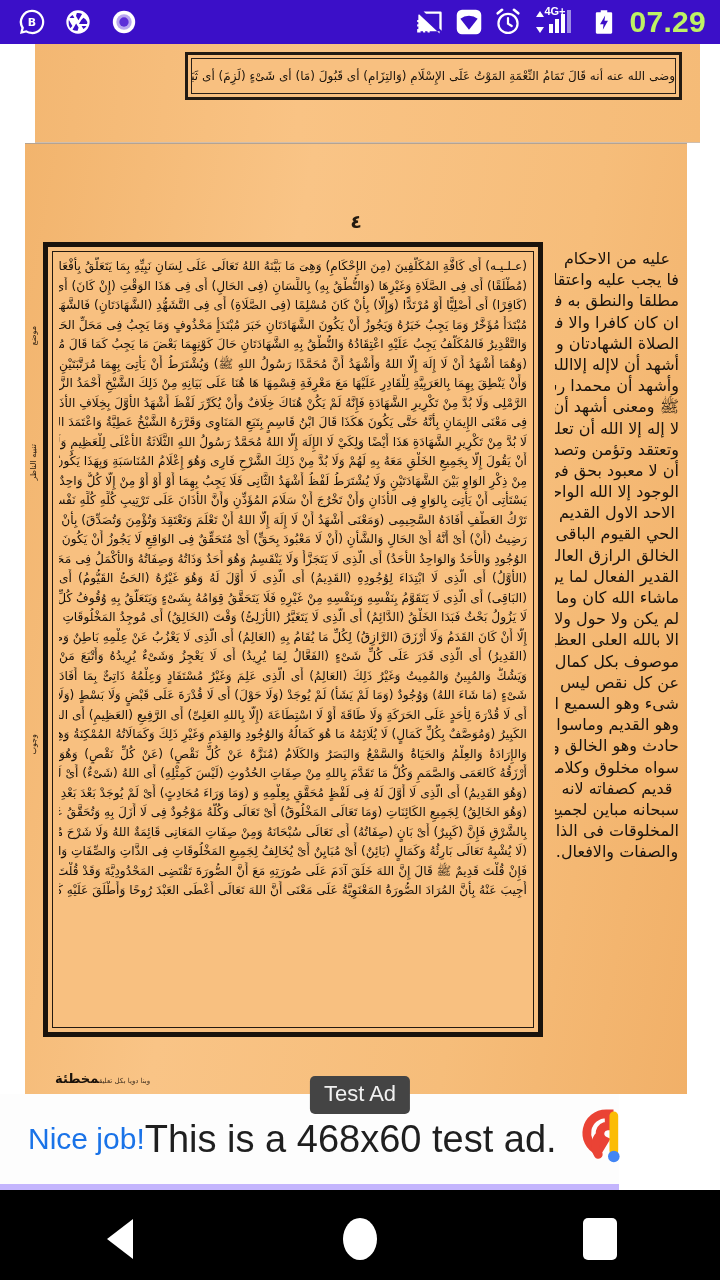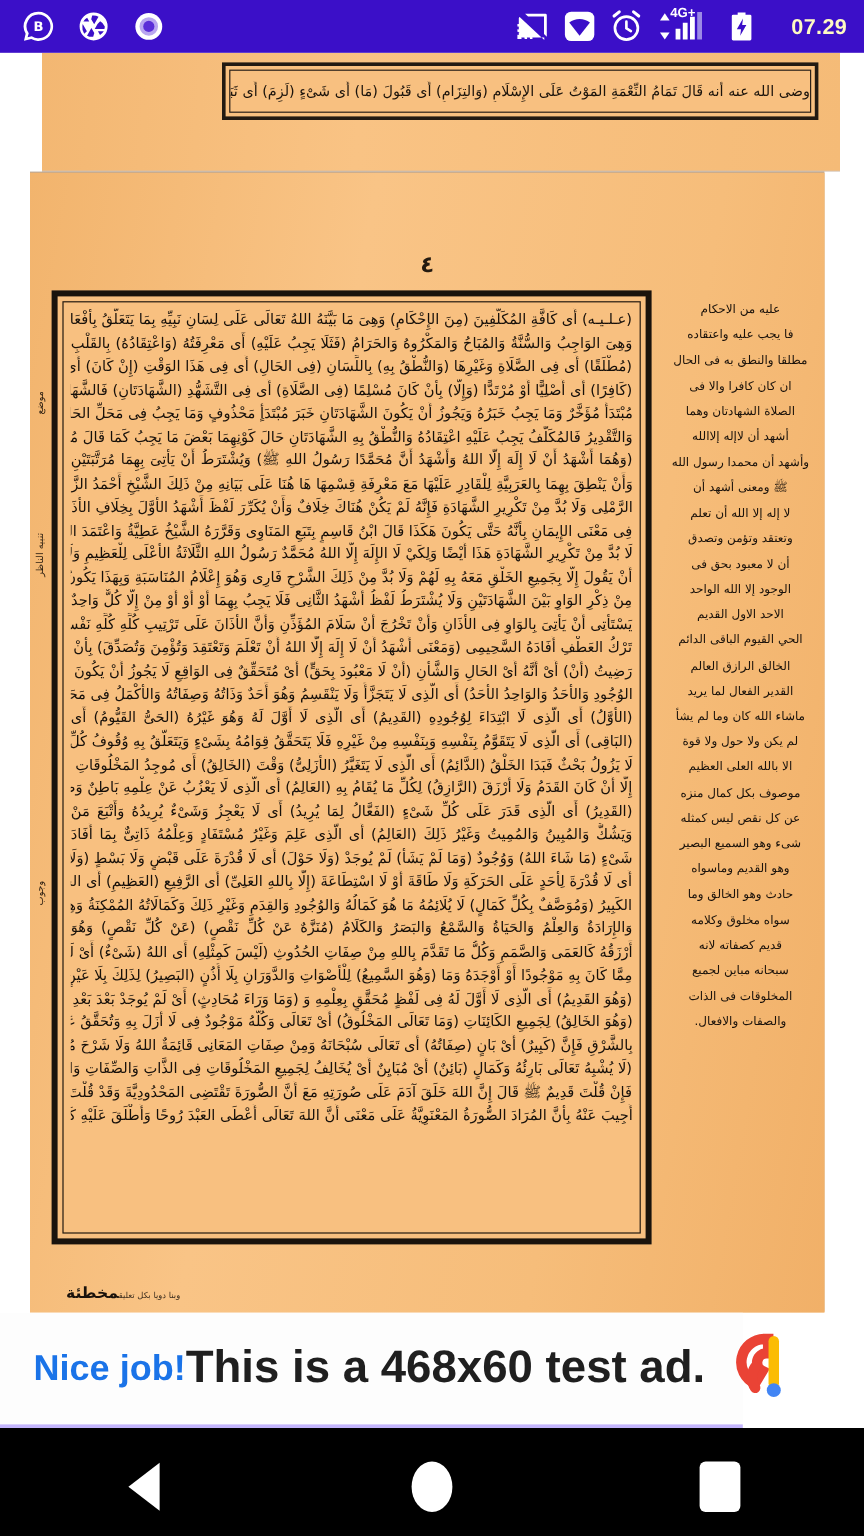--- a/index.html
+++ b/index.html
@@ -17,22 +17,22 @@
     background:#3B0FC8;
     display:flex; align-items:center; justify-content:space-between;
     padding:0 14px 0 18px;
     z-index:50;
   }
   .sb-left{ display:flex; align-items:center; gap:18px; }
   .sb-right{ display:flex; align-items:center; gap:11px; }
   .sb-icon{ width:28px; height:28px; display:block; }
   .sb-icon svg{ width:100%; height:100%; display:block; }
   #status-clock{
-    color:#fef9c3; font-size:18px; font-weight:bold; letter-spacing:.3px;
-    font-family:"Liberation Sans", sans-serif; margin-left:16px;
+    color:#bef264; font-size:30px; font-weight:bold; letter-spacing:.3px;
+    font-family:"Liberation Sans", sans-serif; margin-left:0;
   }
   .netbadge{ position:relative; display:flex; align-items:flex-end; }
   .net4g{
     position:absolute; top:-3px; left:11px;
     color:#fff; font-size:11px; font-weight:bold; white-space:nowrap;
     font-family:"Liberation Sans", sans-serif;
   }
 
   
   #page-viewer{
@@ -90,21 +90,21 @@
     letter-spacing:-.2px; text-align:justify; text-align-last:justify;
     color:#17100a;
   }
 
   
   #hashiyah-right{
     position:absolute; top:104px; left:530px; width:124px; height:790px;
     overflow:hidden;
   }
   #hashiyah-right .ar-line{
-    font-size:10px; line-height:21.2px; height:21.2px;
+    font-size:16px; line-height:21.2px; height:21.2px;
     text-align:center; color:#1a120b;
   }
 
   
   .side-gloss{
     position:absolute; left:4px;
     writing-mode:vertical-rl; transform:rotate(180deg);
     font-family:"DejaVu Sans", sans-serif; font-size:8px;
     color:#2a1d10; direction:rtl; white-space:nowrap;
   }
@@ -126,22 +126,22 @@
     background:#ffffff; z-index:40;
   }
   #test-ad-badge{
     position:absolute; top:-18px; left:50%; transform:translateX(-50%);
     background:#444444; color:#f1f1f1;
     font-size:22px; line-height:1; padding:7px 14px 9px;
     border-radius:5px; white-space:nowrap; z-index:45;
   }
   #ad-banner{
     position:absolute; top:0; left:0; width:619px; height:96px;
-    background:#fdfdfd; border-bottom:3px solid #c4b5fd;
-    display:flex; align-items:center;font-weight:bold;
+    background:#fdfdfd; border-bottom:6px solid #c4b5fd;
+    display:flex; align-items:center;
   }
   #ad-headline{
     color:#1a73e8; font-size:30px; margin-left:28px; white-space:nowrap;
   }
   #ad-body{
     flex:1; text-align:center; color:#1f1f1f; font-size:38px; white-space:nowrap;
     padding-right:20px;
   }
   #admob-logo{ width:62px; height:62px; margin-right:30px; flex:0 0 auto; }
   #admob-logo svg{ width:100%; height:100%; display:block; }
@@ -257,21 +257,20 @@
     </div>
 
     <div id="current-page">
 
       <div id="page-folio">٤</div>
 
       <div id="text-frame">
         <div id="text-frame-inner">
           <div id="matn-body">
               <div class="ar-line">(عـلـيـه) أَى كَافَّةِ المُكَلَّفِينَ (مِنَ الإِحْكَامِ) وَهِىَ مَا بَيَّنَهُ اللهُ تَعَالَى عَلَى لِسَانِ نَبِيِّهِ بِمَا يَتَعَلَّقُ بِأَفْعَالِ المُكَلَّفِينَ</div>
-              <div class="ar-line">وَهِىَ الوَاجِبُ وَالسُّنَّةُ وَالمُبَاحُ وَالمَكْرُوهُ وَالحَرَامُ (فَثَلَا يَجِبُ عَلَيْهِ) أَى مَعْرِفَتُهُ (وَاعْتِقَادُهُ) بِالقَلْبِ</div>
               <div class="ar-line">(مُطْلَقًا) أَى فِى الصَّلَاةِ وَغَيْرِهَا (وَالنُّطْقُ بِهِ) بِاللِّسَانِ (فِى الحَالِ) أَى فِى هَذَا الوَقْتِ (إِنْ كَانَ) أَى النَّاطِقُ</div>
               <div class="ar-line">(كَافِرًا) أَى أَصْلِيًّا أَوْ مُرْتَدًّا (وَإِلَّا) بِأَنْ كَانَ مُسْلِمًا (فِى الصَّلَاةِ) أَى فِى التَّشَهُّدِ (الشَّهَادَتَانِ) فَالشَّهَادَتَانِ</div>
               <div class="ar-line">مُبْتَدَأٌ مُؤَخَّرٌ وَمَا يَجِبُ خَبَرُهُ وَيَجُوزُ أَنْ يَكُونَ الشَّهَادَتَانِ خَبَرَ مُبْتَدَأٍ مَحْذُوفٍ وَمَا يَجِبُ فِى مَحَلِّ الحَالِ</div>
               <div class="ar-line">وَالتَّقْدِيرُ فَالمُكَلَّفُ يَجِبُ عَلَيْهِ اعْتِقَادُهُ وَالنُّطْقُ بِهِ الشَّهَادَتَانِ حَالَ كَوْنِهِمَا بَعْضَ مَا يَجِبُ كَمَا قَالَ مُحَمَّدٌ الحُصْنِى</div>
               <div class="ar-line">(وَهُمَا أَشْهَدُ أَنْ لَا إِلَهَ إِلَّا اللهُ وَأَشْهَدُ أَنَّ مُحَمَّدًا رَسُولُ اللهِ ﷺ) وَيُشْتَرَطُ أَنْ يَأْتِىَ بِهِمَا مُرَتَّبَتَيْنِ</div>
               <div class="ar-line">وَأَنْ يَنْطِقَ بِهِمَا بِالعَرَبِيَّةِ لِلْقَادِرِ عَلَيْهَا مَعَ مَعْرِفَةِ قِسْمِهَا هَا هُنَا عَلَى بَيَانِهِ مِنْ ذَلِكَ الشَّيْخِ أَحْمَدُ الزَّاهِدُ أَنَّ رَجُلَيْنِ</div>
               <div class="ar-line">الرَّمْلِى وَلَا بُدَّ مِنْ تَكْرِيرِ الشَّهَادَةِ فَإِنَّهُ لَمْ يَكُنْ هُنَاكَ خِلَافٌ وَأَنْ يُكَرِّرَ لَفْظَ أَشْهَدُ الأَوَّلَ بِخِلَافِ الأَذَانِ لَا بُدَّ</div>
               <div class="ar-line">فِى مَعْنَى الإِيمَانِ بِأَنَّهُ حَتَّى يَكُونَ هَكَذَا قَالَ ابْنُ قَاسِمٍ بِتَبَعِ المَنَاوِى وَقَرَّرَهُ الشَّيْخُ عَطِيَّةُ وَاعْتَمَدَ الشَّبْرَامَلِّسِى</div>
               <div class="ar-line">لَا بُدَّ مِنْ تَكْرِيرِ الشَّهَادَةِ هَذَا أَيْضًا وَلِكَيْ لَا الإِلَهَ إِلَّا اللهُ مُحَمَّدٌ رَسُولُ اللهِ الثَّلَاثَةُ الأَعْلَى لِلْعَظِيمِ وَلَايَةٌ فِى اليَسْرَى</div>
               <div class="ar-line">أَنْ يَقُولَ إِلَّا بِجَمِيعِ الخَلْقِ مَعَهُ بِهِ لَهُمْ وَلَا بُدَّ مِنْ ذَلِكَ الشَّرْحِ فَارِى وَهُوَ إِعْلَامُ المُنَاسَبَةِ وَبِهَذَا يَكُونُ الدِّينُ الخَفِيُّ</div>
@@ -284,21 +283,20 @@
               <div class="ar-line">(البَاقِى) أَى الَّذِى لَا يَتَقَوَّمُ بِنَفْسِهِ وَبِنَفْسِهِ مِنْ غَيْرِهِ فَلَا يَتَحَقَّقُ قِوَامُهُ بِشَىْءٍ وَيَتَعَلَّقُ بِهِ وُقُوفُ كُلِّ شَىْءٍ</div>
               <div class="ar-line">لَا يَزُولُ بَحْثٌ فَبَدَا الخَلْقُ (الدَّائِمُ) أَى الَّذِى لَا يَتَغَيَّرُ (الأَزَلِىُّ) وَقْتَ (الخَالِقُ) أَى مُوجِدُ المَخْلُوقَاتِ الَّتِى هِىَ</div>
               <div class="ar-line">إِلَّا أَنْ كَانَ القَدَمُ وَلَا أَرْزَقَ (الرَّازِقُ) لِكُلِّ مَا يُقَامُ بِهِ (العَالِمُ) أَى الَّذِى لَا يَعْزُبُ عَنْ عِلْمِهِ بَاطِنٌ وَظَاهِرٌ (القَدِيرُ) وَالقَادِرُ</div>
               <div class="ar-line">(القَدِيرُ) أَى الَّذِى قَدَرَ عَلَى كُلِّ شَىْءٍ (الفَعَّالُ لِمَا يُرِيدُ) أَى لَا يَعْجِزُ وَشَىْءٌ يُرِيدُهُ وَأَتْبَعَ مَنْ</div>
               <div class="ar-line">وَيَشُكُّ وَالمُبِينُ وَالمُمِيتُ وَغَيْرُ ذَلِكَ (العَالِمُ) أَى الَّذِى عَلِمَ وَغَيْرُ مُسْتَفَادٍ وَعِلْمُهُ ذَاتِىٌّ بِمَا أَفَادَ</div>
               <div class="ar-line">شَىْءٍ (مَا شَاءَ اللهُ) وَوُجُودٌ (وَمَا لَمْ يَشَأْ) لَمْ يُوجَدْ (وَلَا حَوْلَ) أَى لَا قُدْرَةَ عَلَى قَبْضٍ وَلَا بَسْطٍ (وَلَا قُوَّةَ)</div>
               <div class="ar-line">أَى لَا قُدْرَةَ لِأَحَدٍ عَلَى الحَرَكَةِ وَلَا طَاقَةَ أَوْ لَا اسْتِطَاعَةَ (إِلَّا بِاللهِ العَلِىِّ) أَى الرَّفِيعِ (العَظِيمِ) أَى الجَلِيلِ</div>
               <div class="ar-line">الكَبِيرُ (وَمُوَصَّفٌ بِكُلِّ كَمَالٍ) لَا يُلَائِمُهُ مَا هُوَ كَمَالُهُ وَالوُجُودِ وَالقِدَمِ وَغَيْرِ ذَلِكَ وَكَمَالَاتُهُ المُمْكِنَةُ وَهِىَ القُدْرَةُ</div>
               <div class="ar-line">وَالإِرَادَةُ وَالعِلْمُ وَالحَيَاةُ وَالسَّمْعُ وَالبَصَرُ وَالكَلَامُ (مُنَزَّهٌ عَنْ كُلِّ نَقْصٍ) (عَنْ كُلِّ نَقْصٍ) وَهُوَ</div>
               <div class="ar-line">أَرْزَقُهُ كَالعَمَى وَالصَّمَمِ وَكُلُّ مَا تَقَدَّمَ بِاللهِ مِنْ صِفَاتِ الحُدُوثِ (لَيْسَ كَمِثْلِهِ) أَى اللهُ (شَىْءٌ) أَىْ لَيْسَ</div>
-              <div class="ar-line">مِمَّا كَانَ بِهِ مَوْجُودًا أَوْ أَوْجَدَهُ وَمَا (وَهُوَ السَّمِيعُ) لِلْأَصْوَاتِ وَالدَّوَرَانِ بِلَا أُذُنٍ (البَصِيرُ) لِذَلِكَ بِلَا عَيْنٍ</div>
               <div class="ar-line">(وَهُوَ القَدِيمُ) أَى الَّذِى لَا أَوَّلَ لَهُ فِى لَفْظٍ مُحَقَّقٍ بِعِلْمِهِ وَ (وَمَا وَرَاءَ مُحَادِثٍ) أَىْ لَمْ يُوجَدْ بَعْدَ بَعْدِ عَدَمٍ</div>
               <div class="ar-line">(وَهُوَ الخَالِقُ) لِجَمِيعِ الكَائِنَاتِ (وَمَا تَعَالَى المَخْلُوقُ) أَىْ تَعَالَى وَكُلُّهُ مَوْجُودٌ فِى لَا أَزَلَ بِهِ وَتُحَقَّقُ عَلَمٌ</div>
               <div class="ar-line">بِالشَّرْقِ فَإِنَّ (كَبِيرٌ) أَىْ بَانٍ (صِفَاتُهُ) أَى تَعَالَى سُبْحَانَهُ وَمِنْ صِفَاتِ المَعَانِى قَائِمَةٌ اللهُ وَلَا شَرْحَ مُحَقَّقًا</div>
               <div class="ar-line">(لَا يُشْبِهُ تَعَالَى بَارِئُهُ وَكَمَالٍ (بَائِنٌ) أَىْ مُبَايِنٌ أَىْ يُخَالِفُ لِجَمِيعِ المَخْلُوقَاتِ فِى الذَّاتِ وَالصِّفَاتِ وَالأَفْعَالِ) ه</div>
               <div class="ar-line">فَإِنْ قُلْتَ قَدِيمٌ ﷺ قَالَ إِنَّ اللهَ خَلَقَ آدَمَ عَلَى صُورَتِهِ مَعَ أَنَّ الصُّورَةَ تَقْتَضِى المَحْدُودِيَّةَ وَقَدْ قُلْتَ</div>
               <div class="ar-line">أُجِيبَ عَنْهُ بِأَنَّ المُرَادَ الصُّورَةُ المَعْنَوِيَّةُ عَلَى مَعْنَى أَنَّ اللهَ تَعَالَى أَعْطَى العَبْدَ رُوحًا وَأَطْلَقَ عَلَيْهِ كَمَا أَطْلَقَتْ</div>
             </div>
         </div>
       </div>
 
@@ -339,20 +337,21 @@
       <div class="side-gloss" id="side-gloss-3">وجوب</div>
 
       <div id="catchword">
         <small>وبنا دويا بكل تعليق</small><span>مخطئة</span>
       </div>
 
     </div>
   </div>
 
   <div id="ad-container">
+    <div id="test-ad-badge">Test Ad</div>
     <div id="ad-banner">
       <span id="ad-headline">Nice job!</span>
       <span id="ad-body">This is a 468x60 test ad.</span>
       <span id="admob-logo">
         <svg viewBox="0 0 64 64">
           <path d="M30 6a20 20 0 0 0-8.2 38.2l6.4-10.6a8 8 0 0 1 3.6-15.2h1.4V6z" fill="none" stroke="#EA4335" stroke-width="9" stroke-linecap="round"></path>
           <path d="M38 8v36" fill="none" stroke="#FBBC04" stroke-width="9" stroke-linecap="round"></path>
           <path d="M22 30a16 16 0 0 0 0 18" fill="none" stroke="#EA4335" stroke-width="9" stroke-linecap="round"></path>
           <circle cx="38" cy="50" r="6" fill="#4285F4"></circle>
         </svg>

